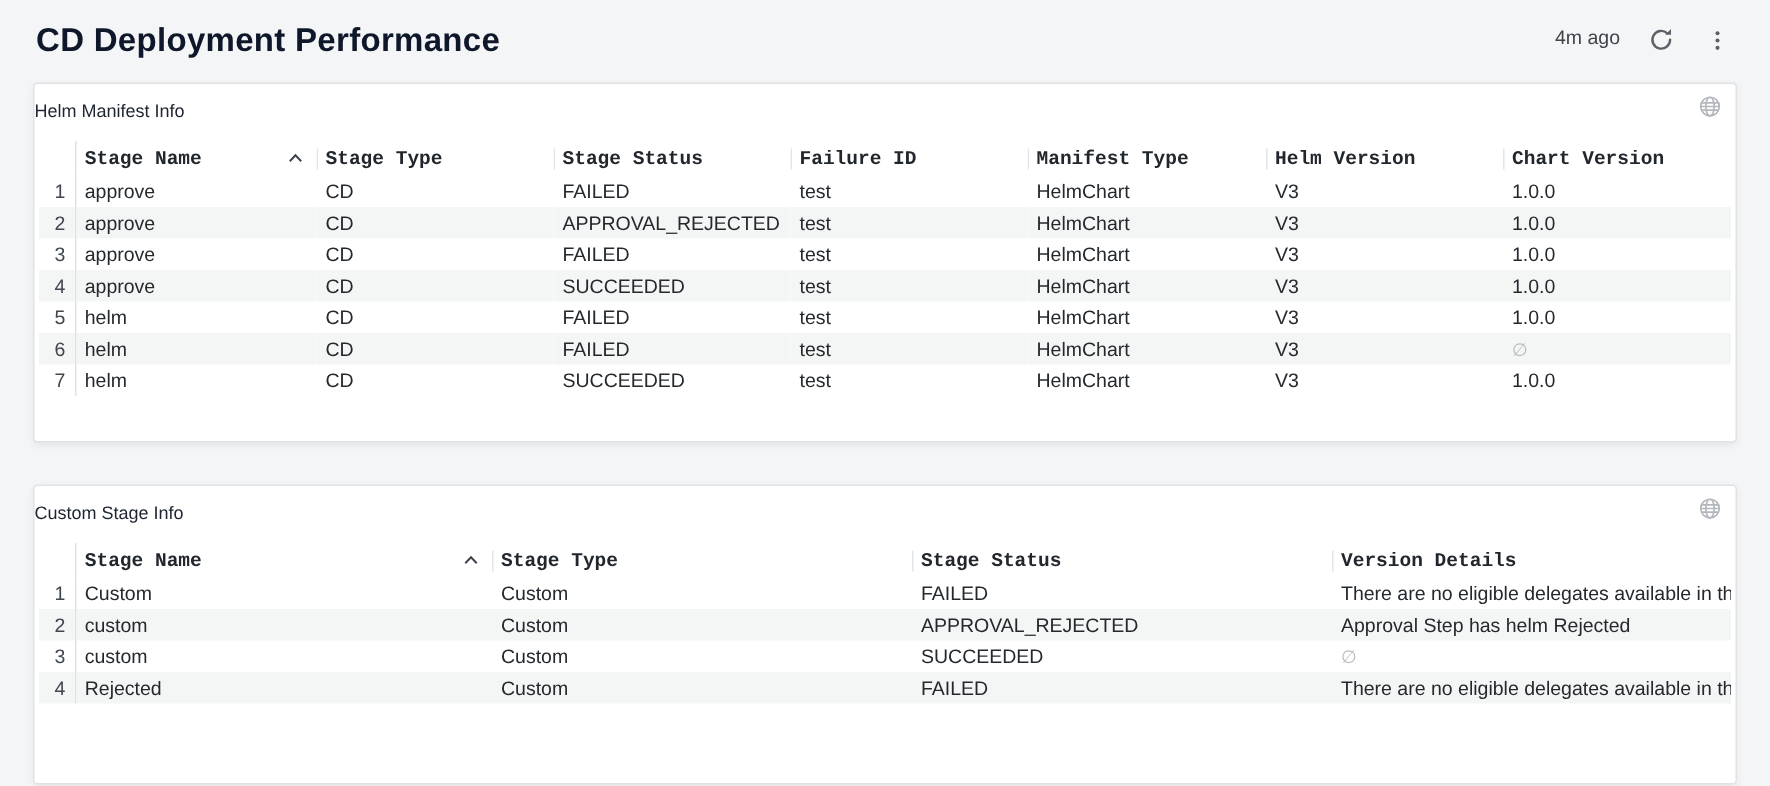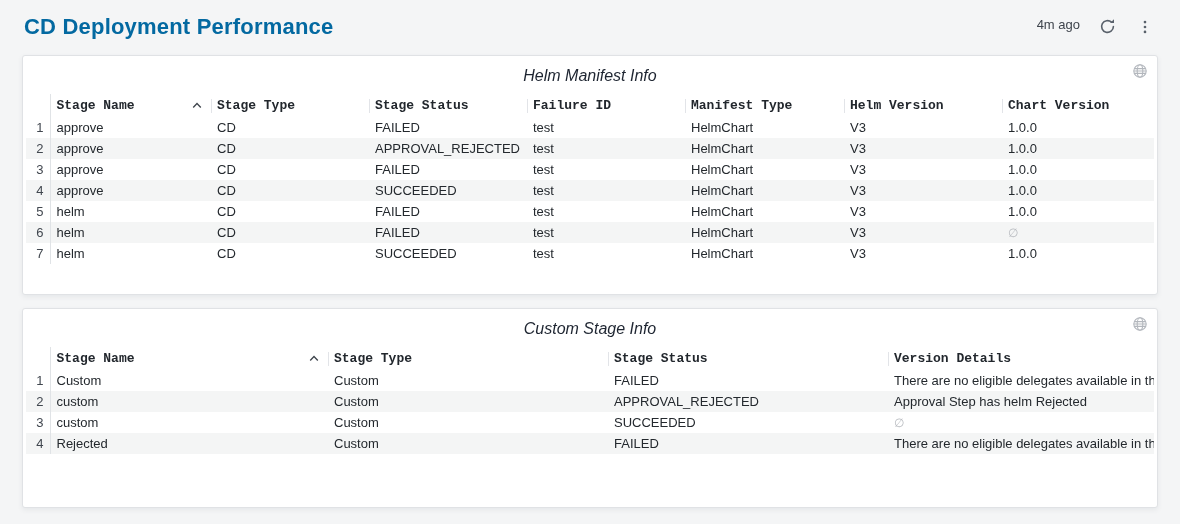--- a/index.html
+++ b/index.html
@@ -9,41 +9,41 @@
     background:#f4f5f6;
     font-family:"Liberation Sans", sans-serif;
     color:#24292e;
   }
   
   .dash-header {
     height:44px; padding:9px 24px 0 24px;
     display:flex; align-items:center; justify-content:space-between;
   }
   .dash-title {
-    margin:0; font-size:22px; font-weight:700; color:#0369a1; letter-spacing:.2px;
+    margin:0; font-size:22px; font-weight:700; color:#0f172a; letter-spacing:.2px;
   }
   .header-right { display:flex; align-items:flex-start; gap:16px; }
   .refresh-label { font-size:13px; color:#3e444c; padding-top:1px; }
   .icon-btn {
     display:flex; align-items:center; justify-content:center;
     width:22px; height:22px; color:#59616b; cursor:pointer;
   }
   .icon-btn svg { display:block; }
   
   .panel {
     position:relative; margin:0 22px; background:#ffffff;
     border:1px solid #e0e2e5; border-radius:3px;
     box-shadow:0 2px 5px rgba(63,76,92,.08);
     overflow:hidden;
   }
   .panel-1 { margin-top:11px; height:240px; }
-  .panel-2 { margin-top:13px; height:200px; }
+  .panel-2 { margin-top:28px; height:200px; }
   .panel-title {
-    text-align:center; font-size:16px; font-weight:500; color:#1e2531;
-    padding-top:11px; height:30px;font-style:italic;
+    text-align:left; font-size:12px; font-weight:500; color:#1e2531;
+    padding-top:11px; height:30px;
   }
   .globe-btn {
     position:absolute; top:7px; right:9px; color:#b3b7bd; cursor:pointer;
   }
   
   table.gtable {
     border-collapse:collapse; table-layout:fixed;
     width:calc(100% - 6px); margin:8px 3px 0 3px;
     font-size:13px;
   }

